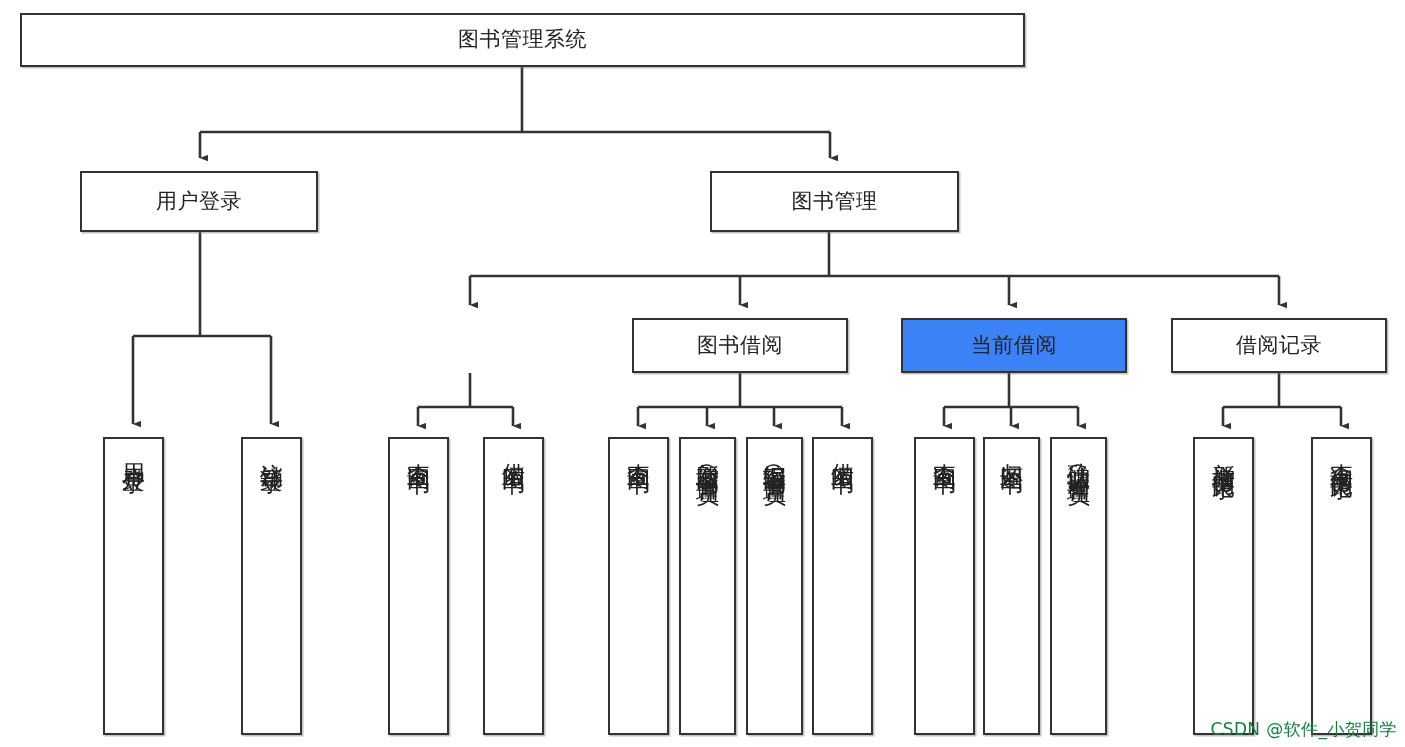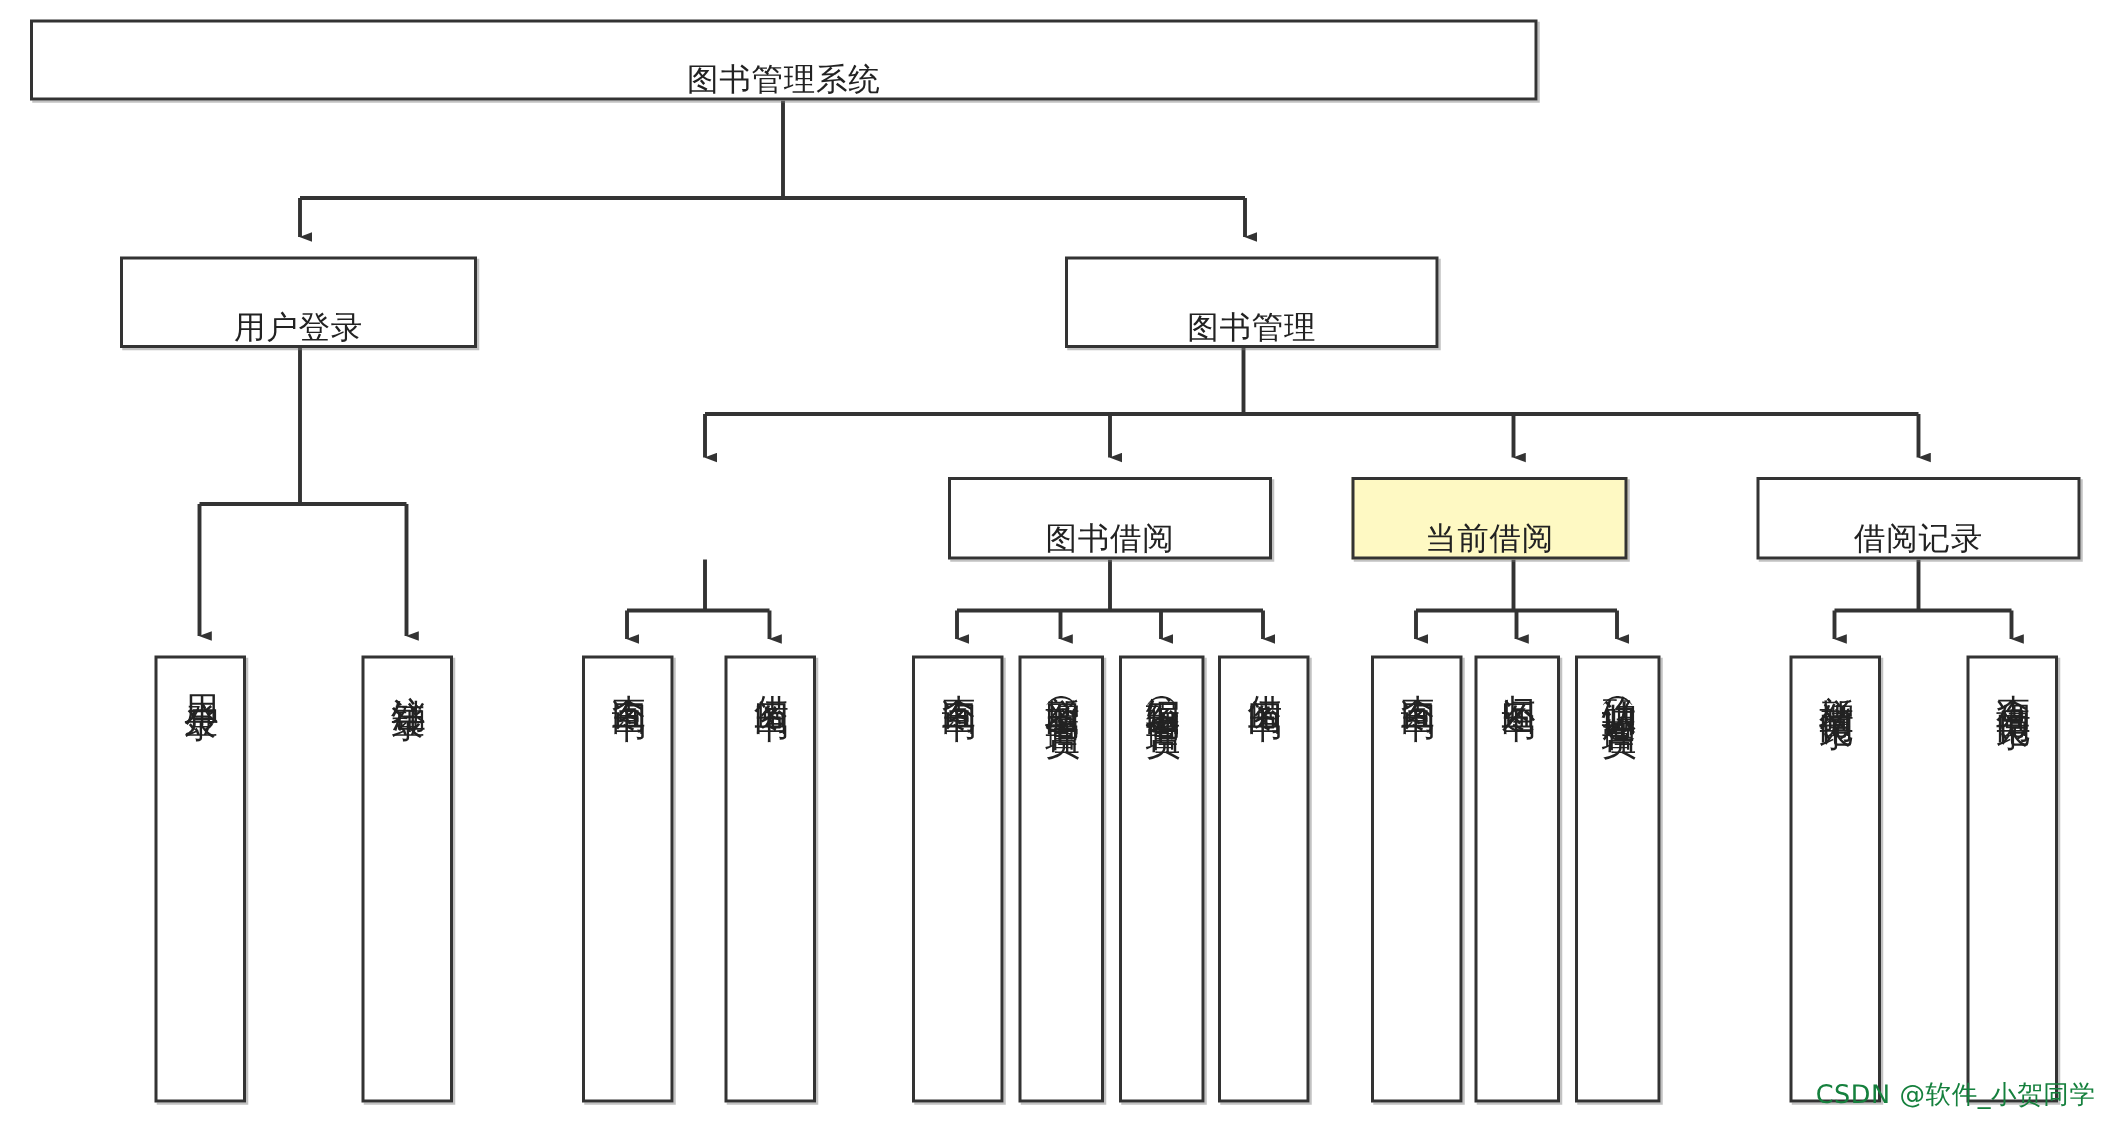--- a/index.html
+++ b/index.html
@@ -26,21 +26,21 @@
     height: 747px;
     pointer-events: none;
   }
   .node {
     position: absolute;
     box-sizing: border-box;
     background: #ffffff;
     border: 2.5px solid #333333;
     box-shadow: 1.5px 1.5px 0 rgba(120,120,120,0.45);
     display: flex;
-    align-items: flex-end;
+    align-items: center;
     justify-content: center;
     color: #222222;
   }
   .node-label {
     color: #222222;
     letter-spacing: 0.5px;
     white-space: nowrap;
   }
   .node.horizontal .node-label {
     font-size: 21px;
@@ -131,21 +131,21 @@
   <div class="node horizontal" style="left: 80px; top: 171px; width: 238px; height: 61px; border-color: rgb(51, 51, 51); background: rgb(255, 255, 255); color: rgb(34, 34, 34);">
     <span class="node-label">用户登录</span>
   </div>
   <div class="node horizontal" style="left: 710px; top: 171px; width: 249px; height: 61px; border-color: rgb(51, 51, 51); background: rgb(255, 255, 255); color: rgb(34, 34, 34);">
     <span class="node-label">图书管理</span>
   </div>
 
   <div class="node horizontal" style="left: 632px; top: 318px; width: 216px; height: 55px; border-color: rgb(51, 51, 51); background: rgb(255, 255, 255); color: rgb(34, 34, 34);">
     <span class="node-label">图书借阅</span>
   </div>
-  <div class="node horizontal" style="left: 901px; top: 318px; width: 184px; height: 55px; border-color: rgb(51, 51, 51); background: #fef9c3; color: rgb(34, 34, 34);">
+  <div class="node horizontal" style="left: 901px; top: 318px; width: 226px; height: 55px; border-color: rgb(51, 51, 51); background: #3b82f6; color: rgb(34, 34, 34);">
     <span class="node-label">当前借阅</span>
   </div>
   <div class="node horizontal" style="left: 1171px; top: 318px; width: 216px; height: 55px; border-color: rgb(51, 51, 51); background: rgb(255, 255, 255); color: rgb(34, 34, 34);">
     <span class="node-label">借阅记录</span>
   </div>
 
   <div class="node vertical" style="left: 103px; top: 437px; width: 61px; height: 298px; border-color: rgb(51, 51, 51); background: rgb(255, 255, 255); color: rgb(34, 34, 34);">
     <span class="node-label">用户登录</span>
   </div>
   <div class="node vertical" style="left: 241px; top: 437px; width: 61px; height: 298px; border-color: rgb(51, 51, 51); background: rgb(255, 255, 255); color: rgb(34, 34, 34);">

